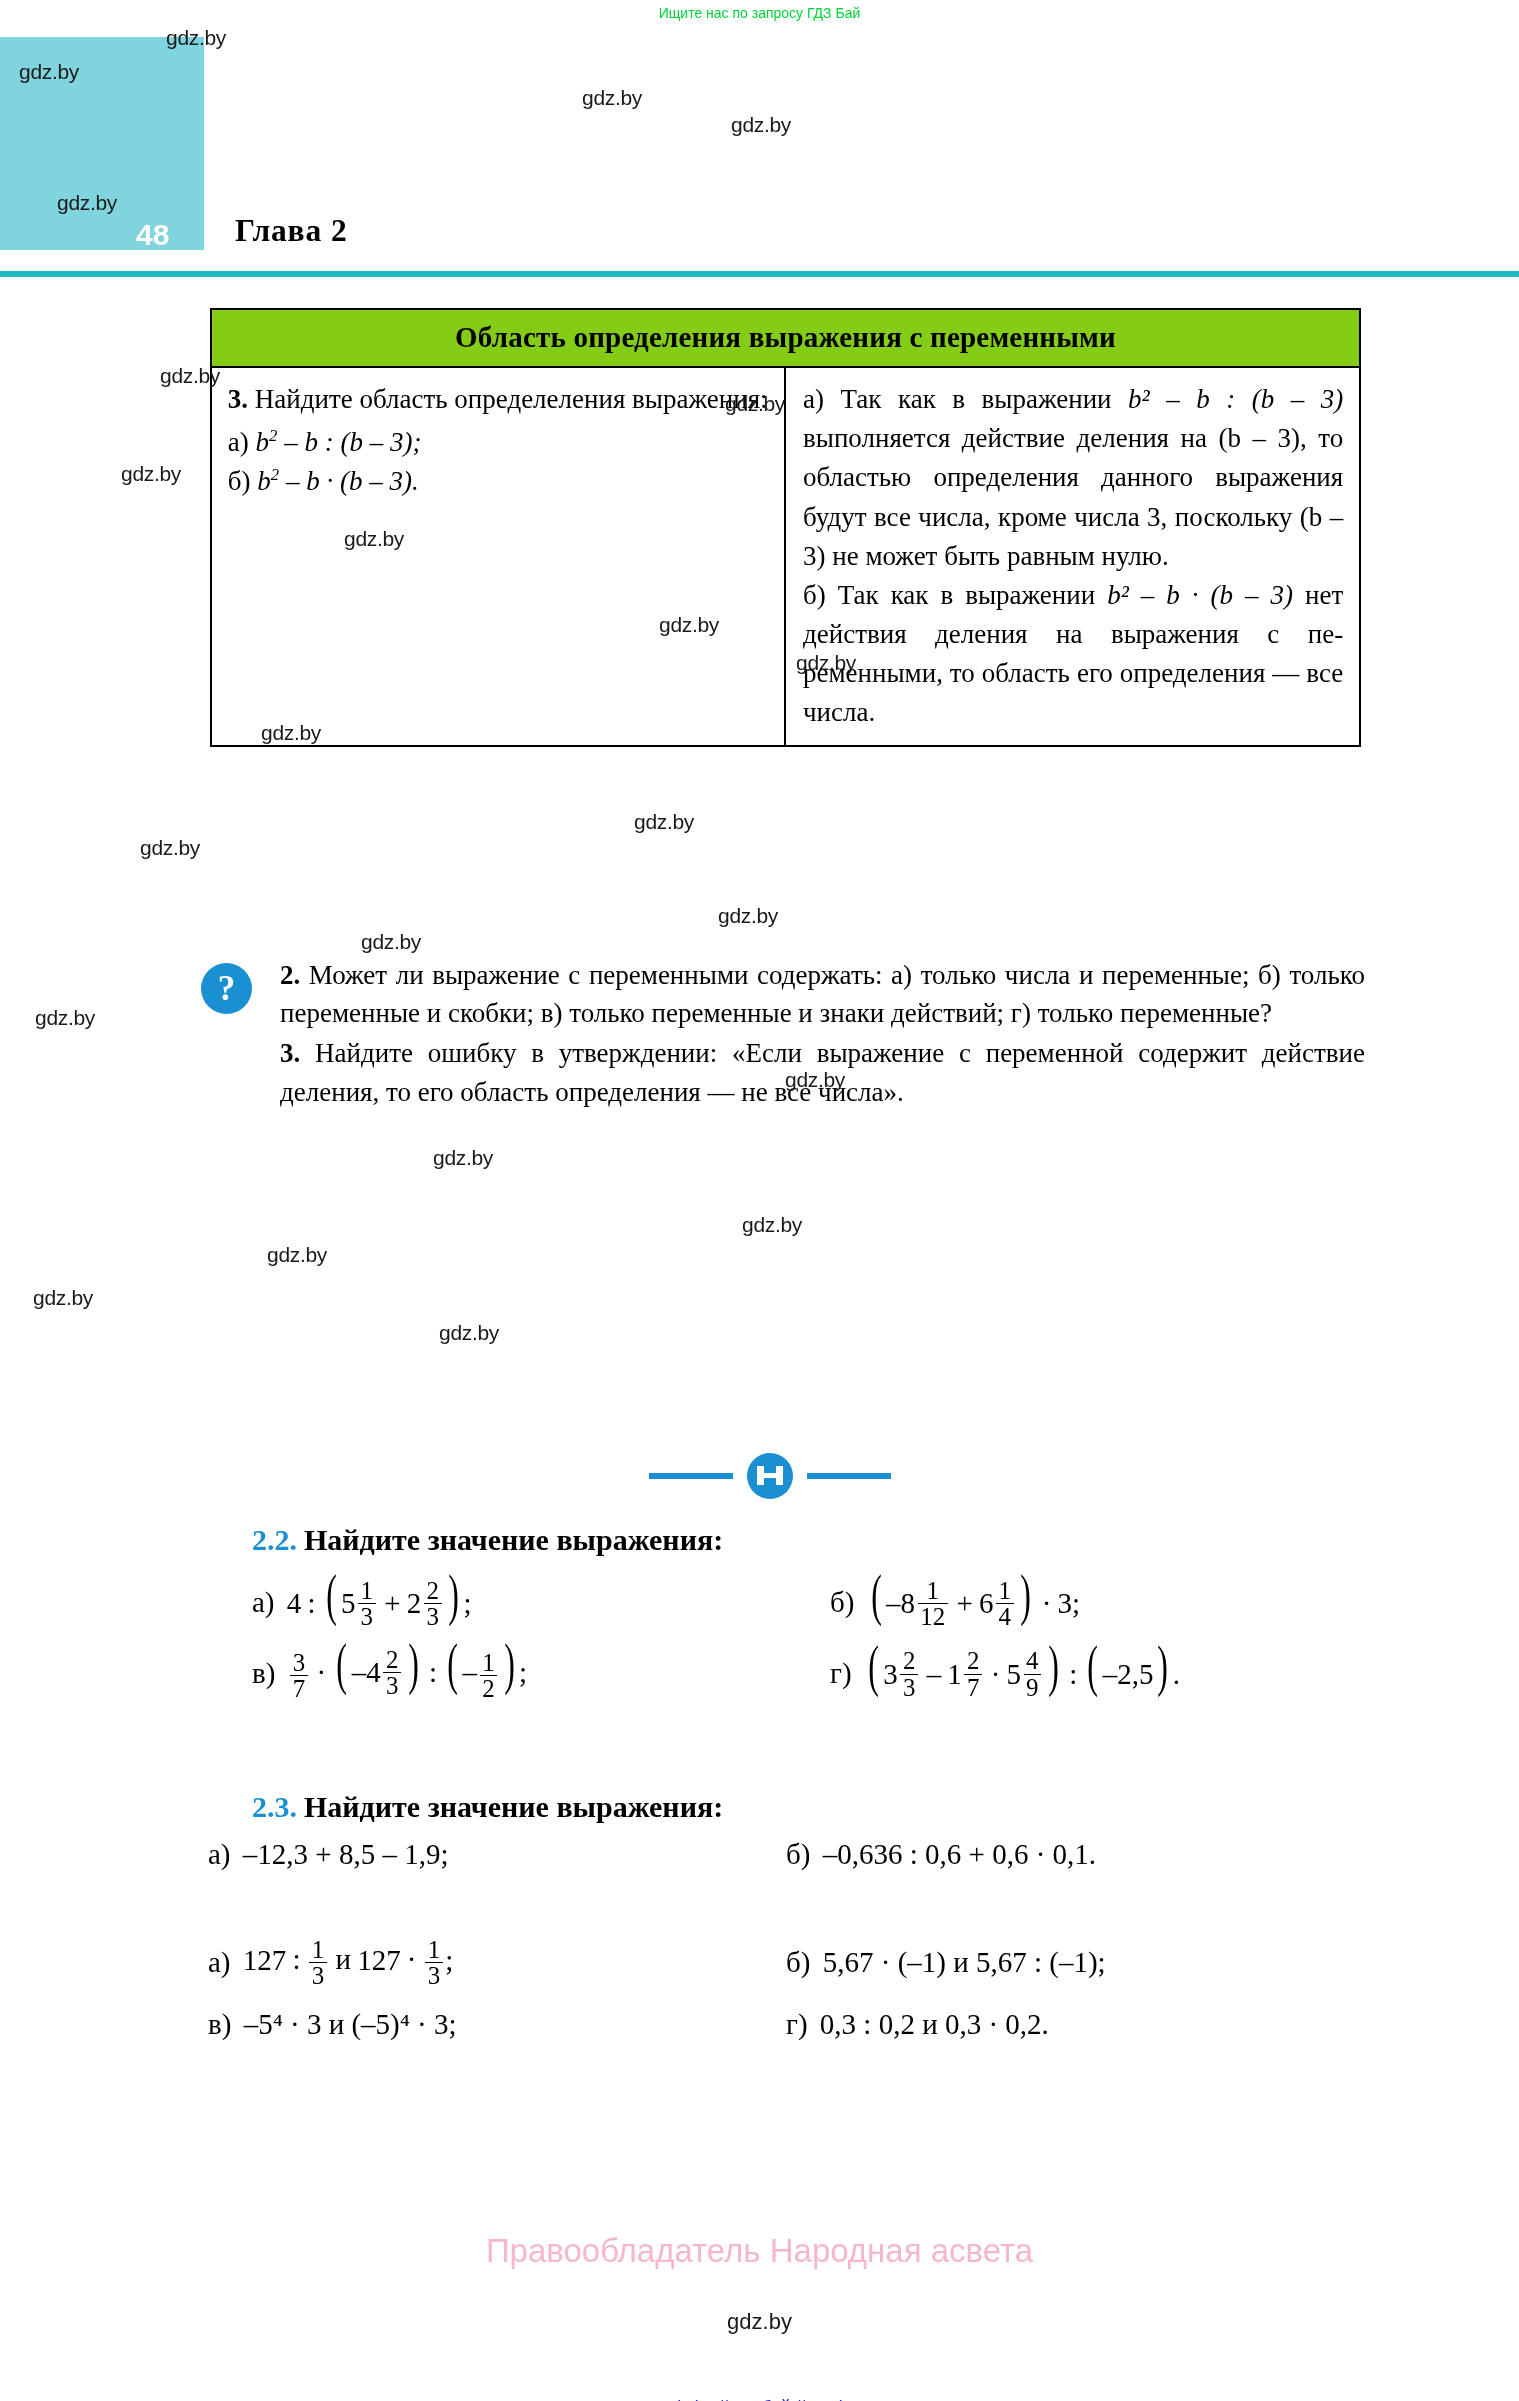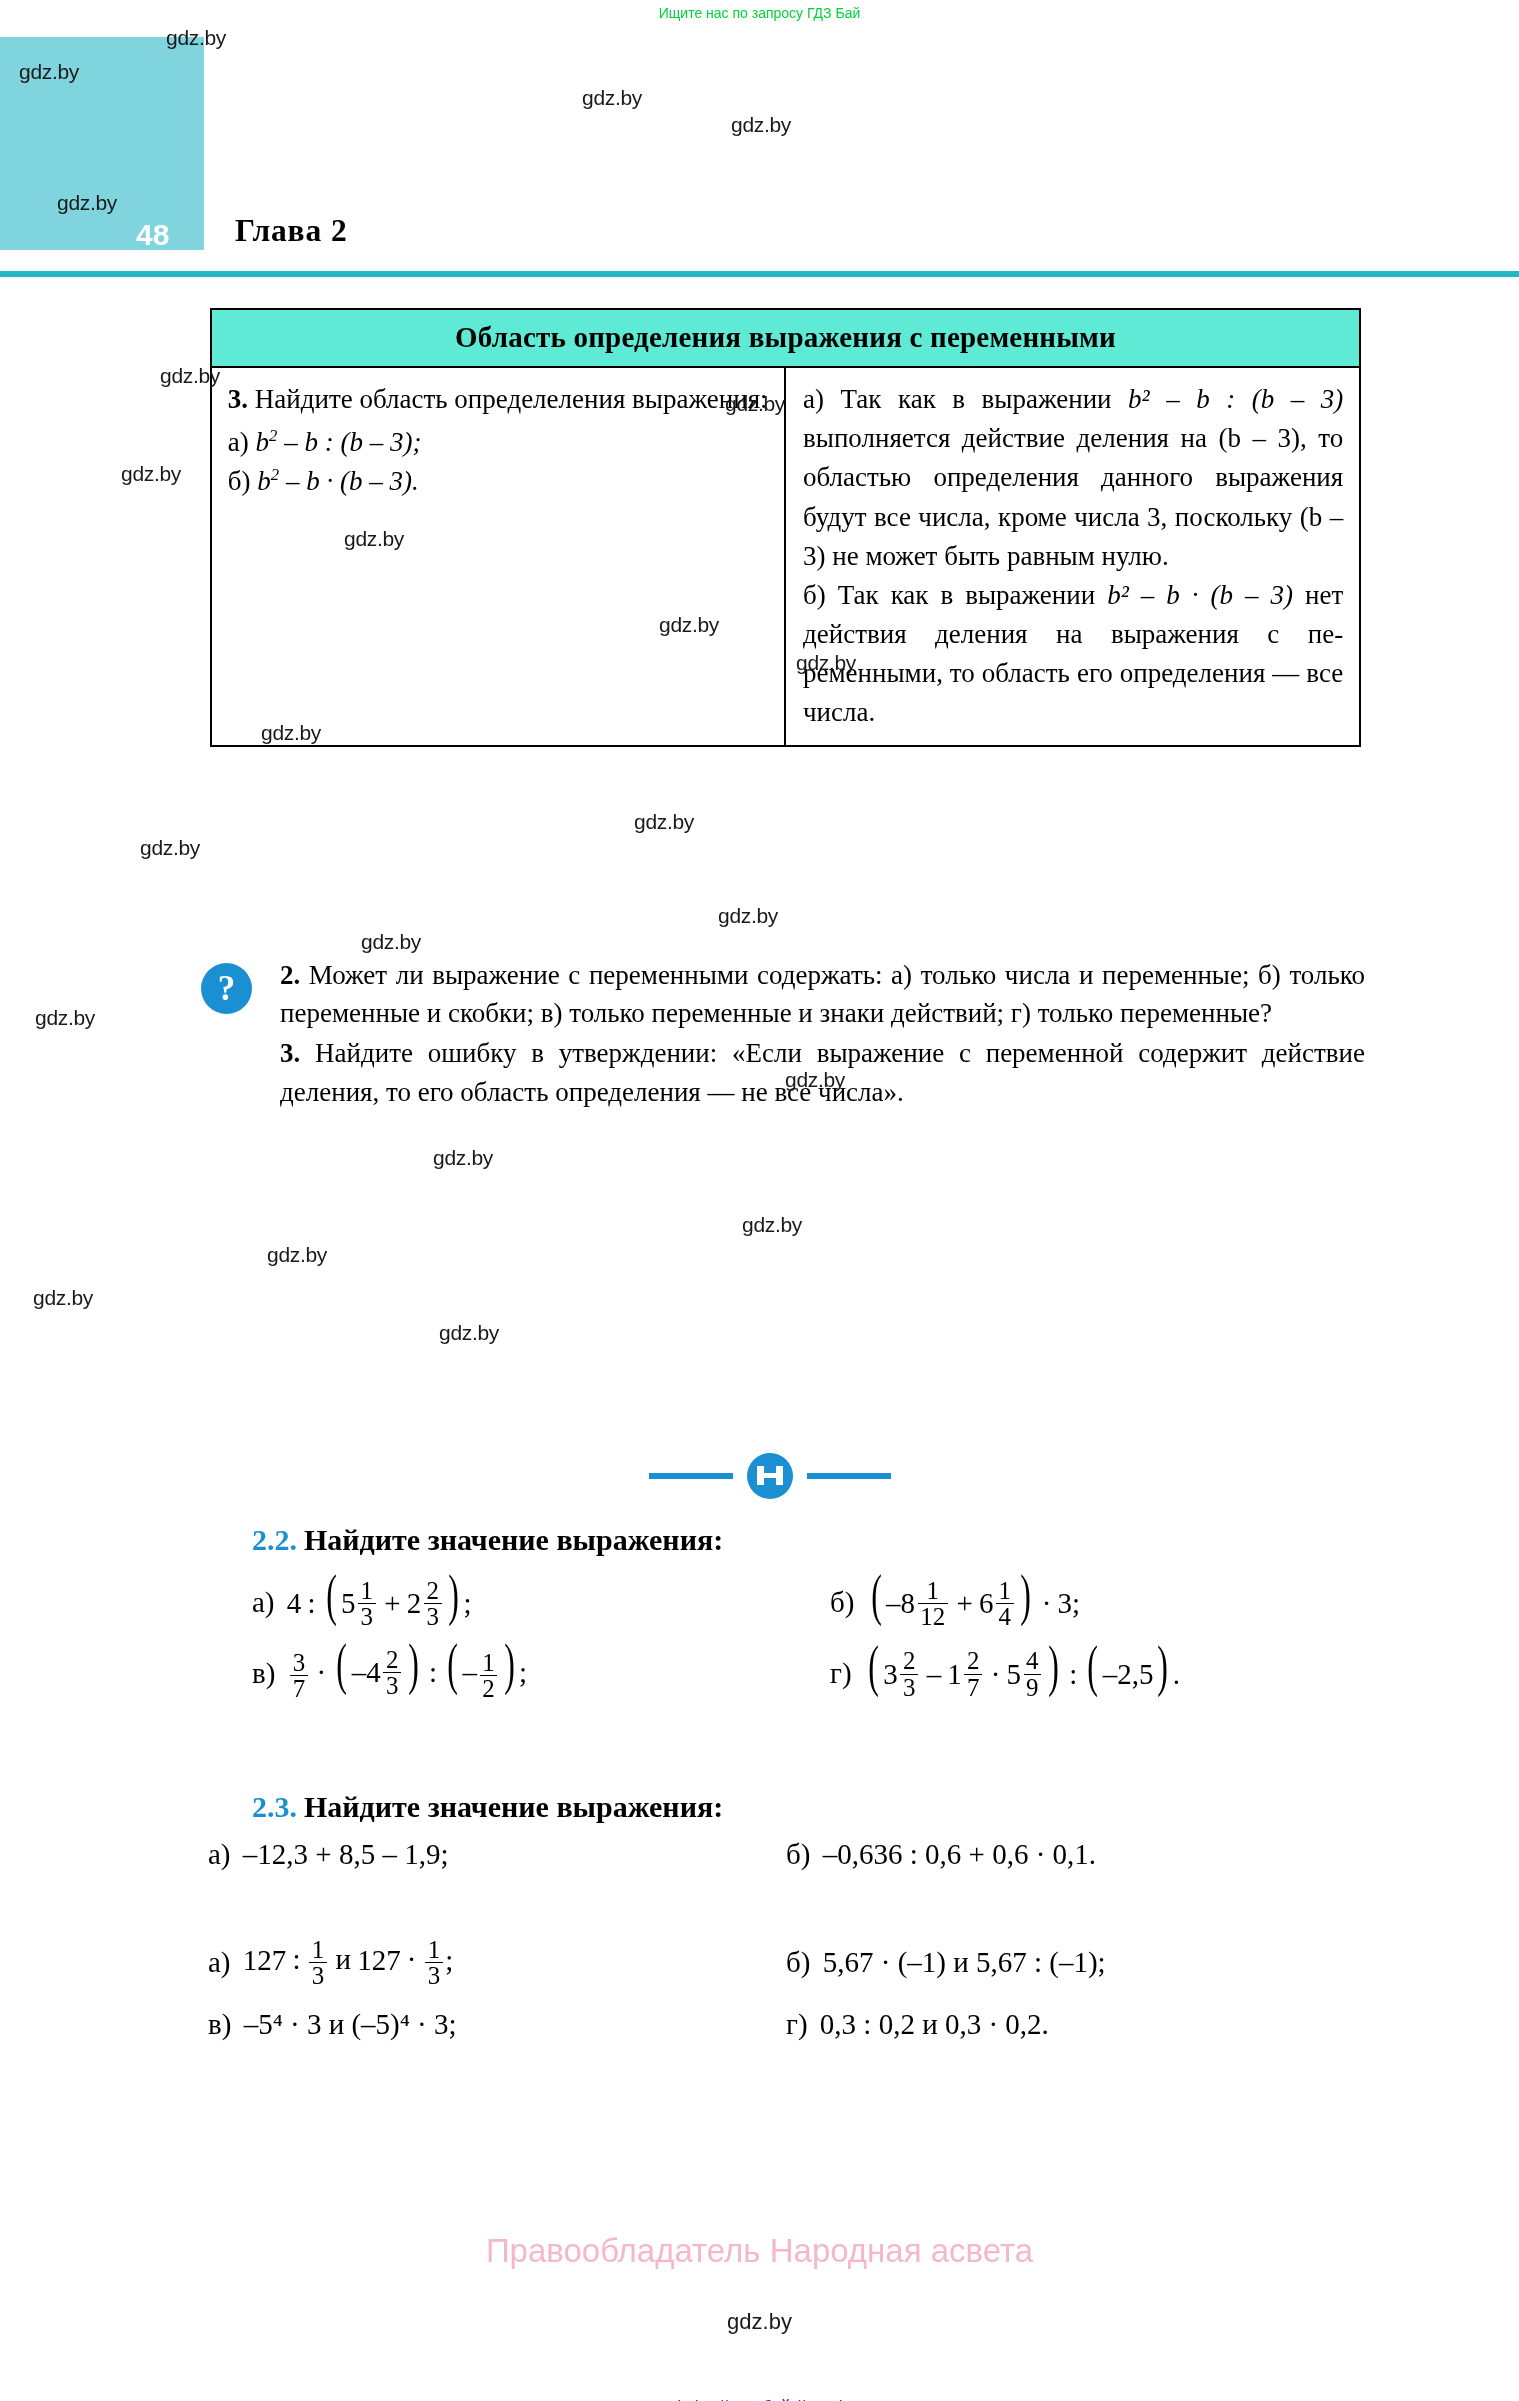--- a/index.html
+++ b/index.html
@@ -87,21 +87,21 @@
     position: absolute;
     left: 210px;
     top: 308px;
     width: 1151px;
     border: 2.6px solid #000;
     box-sizing: border-box;
     background: #fff;
     z-index: 4;
   }
   .ex-table-head {
-    background: #5eead4;
+    background: #84cc16;
     border-bottom: 2.6px solid #000;
     text-align: center;
     font-weight: bold;
     font-size: 29px;
     padding: 10.5px 0 12.3px 0;
     letter-spacing: 0.2px;
   }
   .ex-table-body {
     display: flex;
     align-items: stretch;

